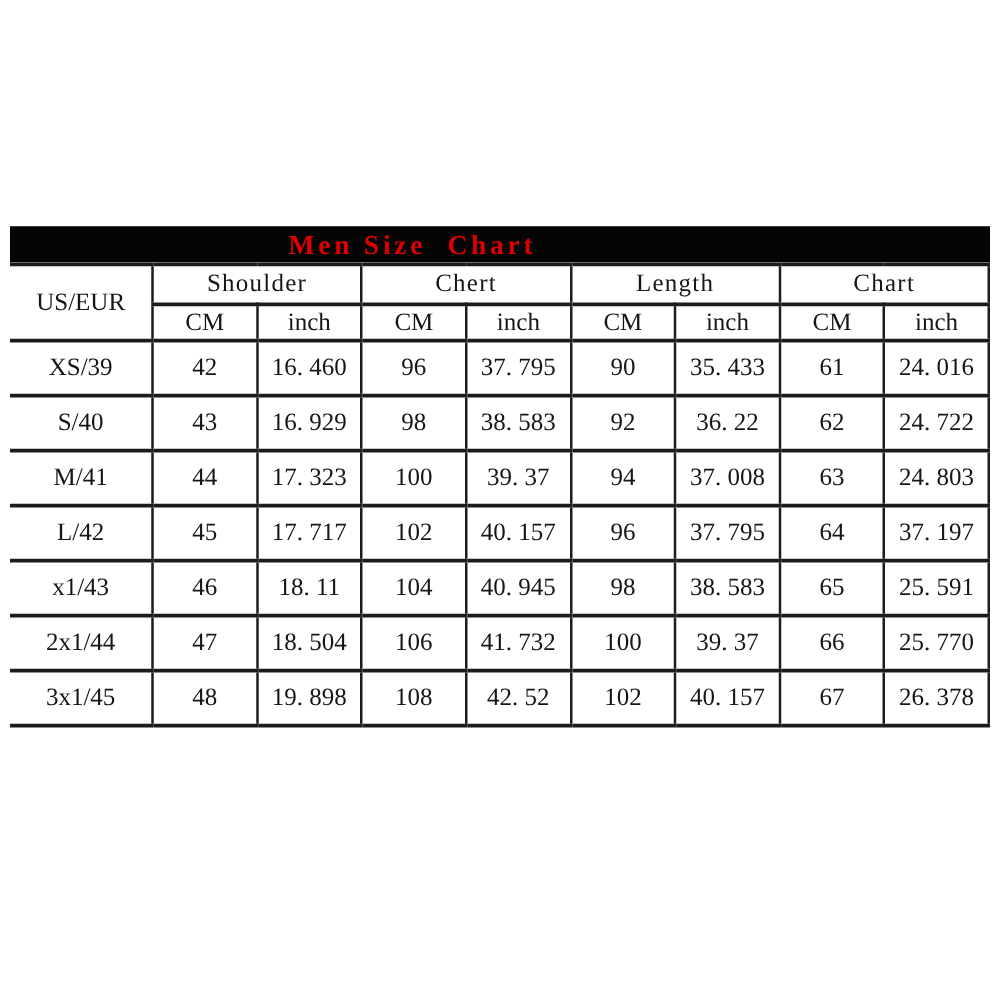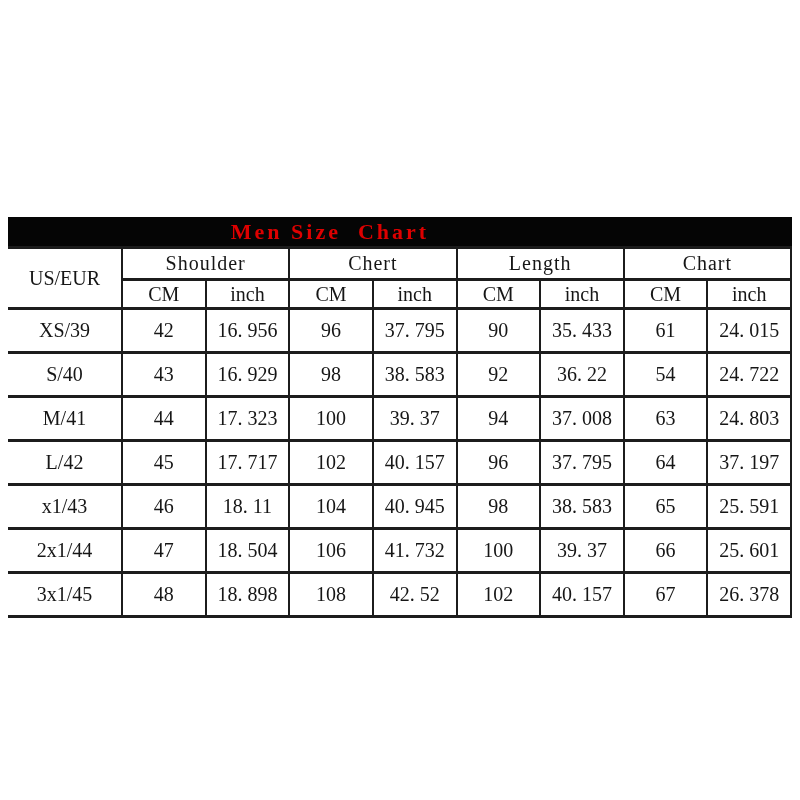--- a/index.html
+++ b/index.html
@@ -20,21 +20,20 @@
     left: 8px;
     top: 181px;
     width: 784px;
   }
   .title-bar {
     width: 784px;
     height: 29px;
     background: #050505;
     text-align: center;
     overflow: hidden;
-    margin-top: 36px;
   }
   .title-text {
     display: inline-block;
     transform: translateX(-70px);
     line-height: 29px;
     font-size: 22px;
     font-weight: bold;
     letter-spacing: 3px;
     color: #dd0000;
     white-space: pre;
@@ -111,37 +110,37 @@
           <th>CM</th>
           <th>inch</th>
           <th>CM</th>
           <th>inch</th>
         </tr>
       </thead>
       <tbody>
         <tr class="data-row">
           <td class="edge-left">XS/39</td>
           <td>42</td>
-          <td>16. 956</td>
+          <td>16. 460</td>
           <td>96</td>
           <td>37. 795</td>
           <td>90</td>
           <td>35. 433</td>
           <td>61</td>
-          <td>24. 015</td>
+          <td>24. 016</td>
         </tr>
         <tr class="data-row">
           <td class="edge-left">S/40</td>
           <td>43</td>
           <td>16. 929</td>
           <td>98</td>
           <td>38. 583</td>
           <td>92</td>
           <td>36. 22</td>
-          <td>54</td>
+          <td>62</td>
           <td>24. 722</td>
         </tr>
         <tr class="data-row">
           <td class="edge-left">M/41</td>
           <td>44</td>
           <td>17. 323</td>
           <td>100</td>
           <td>39. 37</td>
           <td>94</td>
           <td>37. 008</td>
@@ -172,26 +171,26 @@
         </tr>
         <tr class="data-row">
           <td class="edge-left">2x1/44</td>
           <td>47</td>
           <td>18. 504</td>
           <td>106</td>
           <td>41. 732</td>
           <td>100</td>
           <td>39. 37</td>
           <td>66</td>
-          <td>25. 601</td>
+          <td>25. 770</td>
         </tr>
         <tr class="data-row">
           <td class="edge-left">3x1/45</td>
           <td>48</td>
-          <td>18. 898</td>
+          <td>19. 898</td>
           <td>108</td>
           <td>42. 52</td>
           <td>102</td>
           <td>40. 157</td>
           <td>67</td>
           <td>26. 378</td>
         </tr>
       </tbody>
     </table>
 

